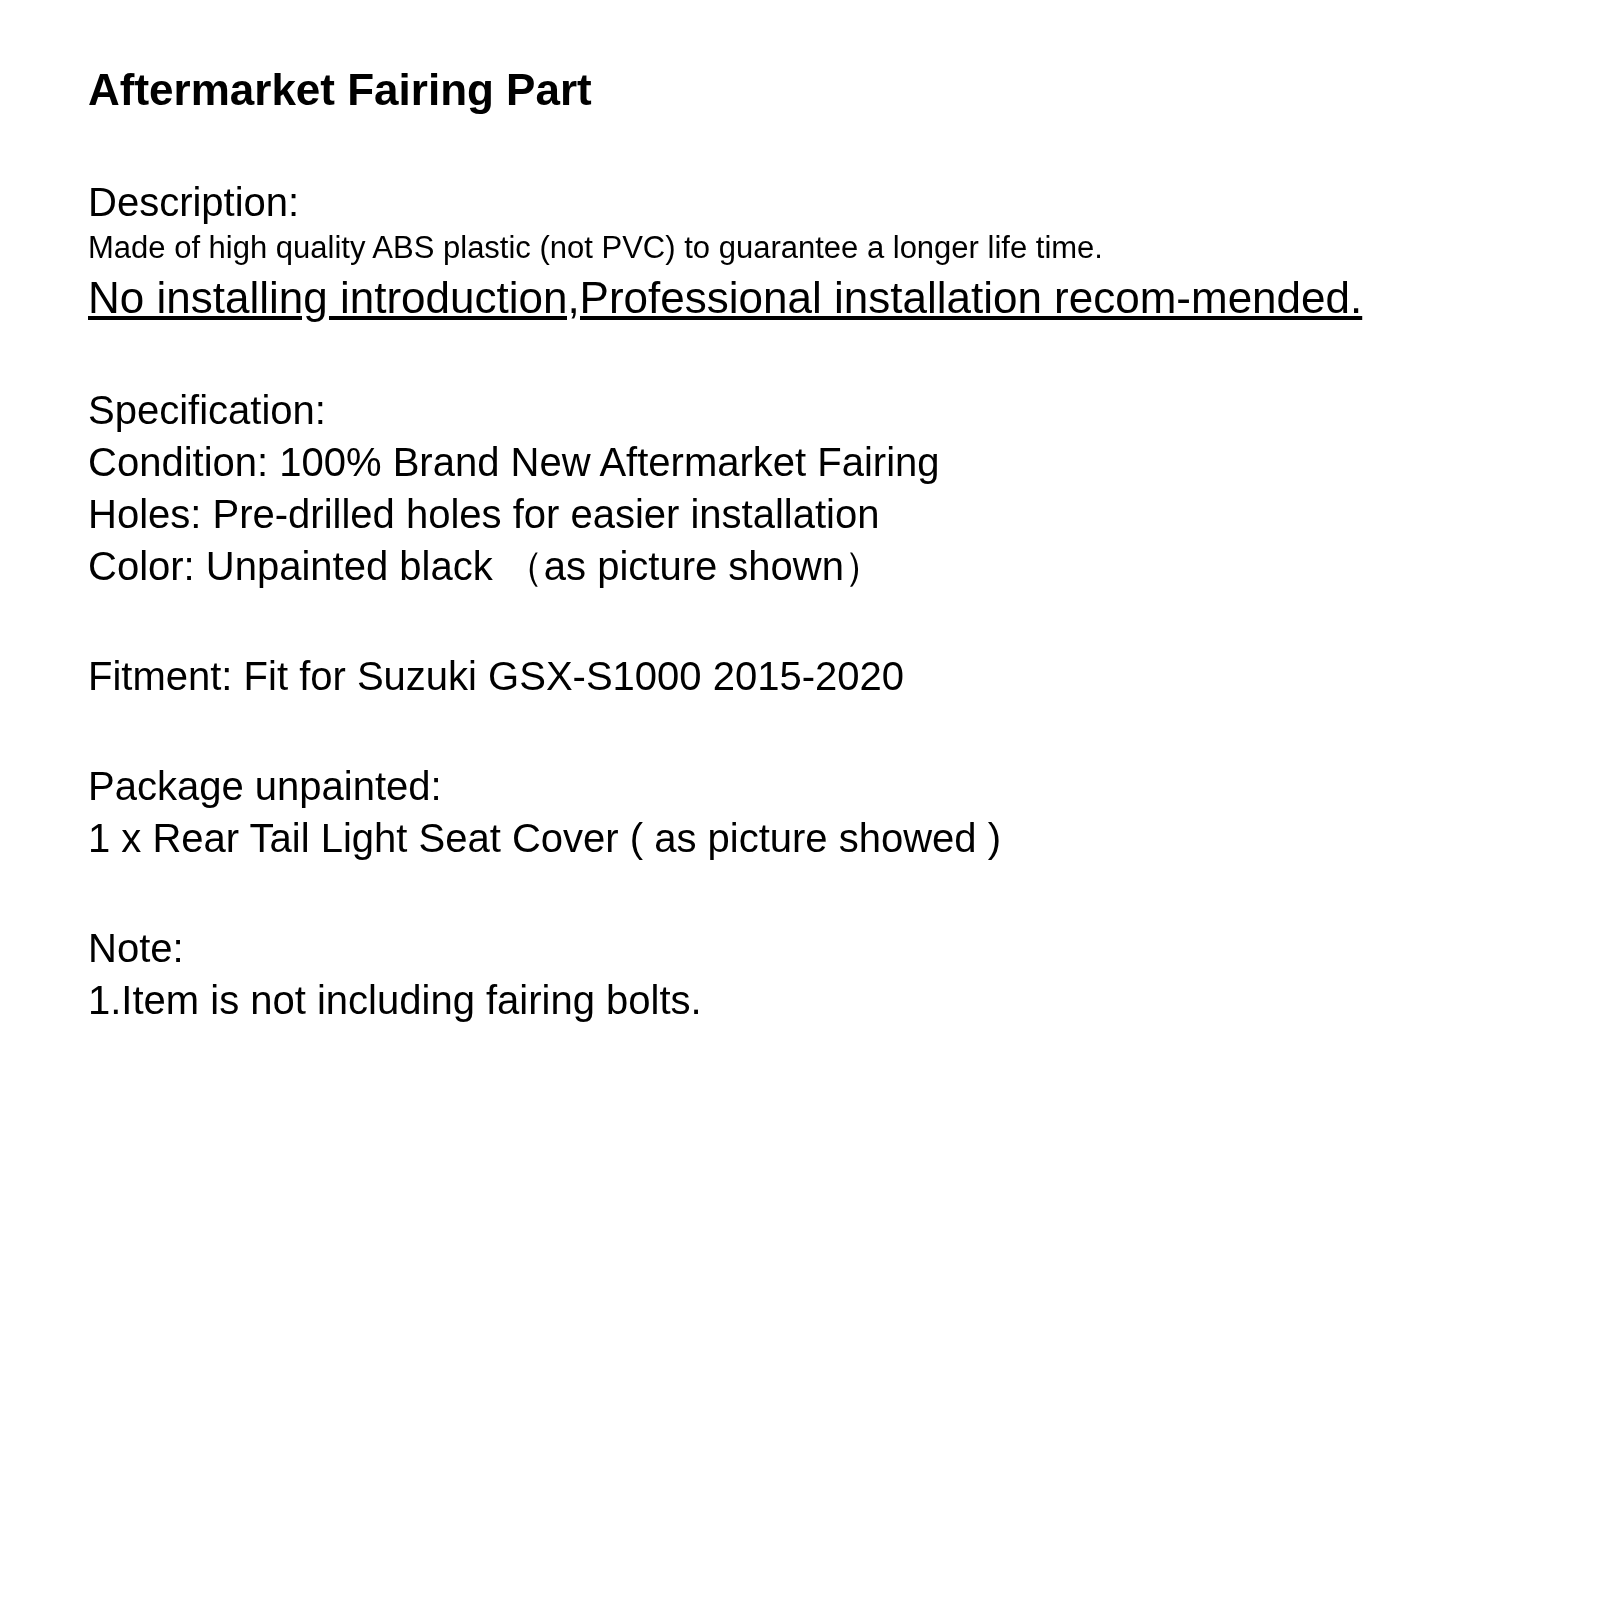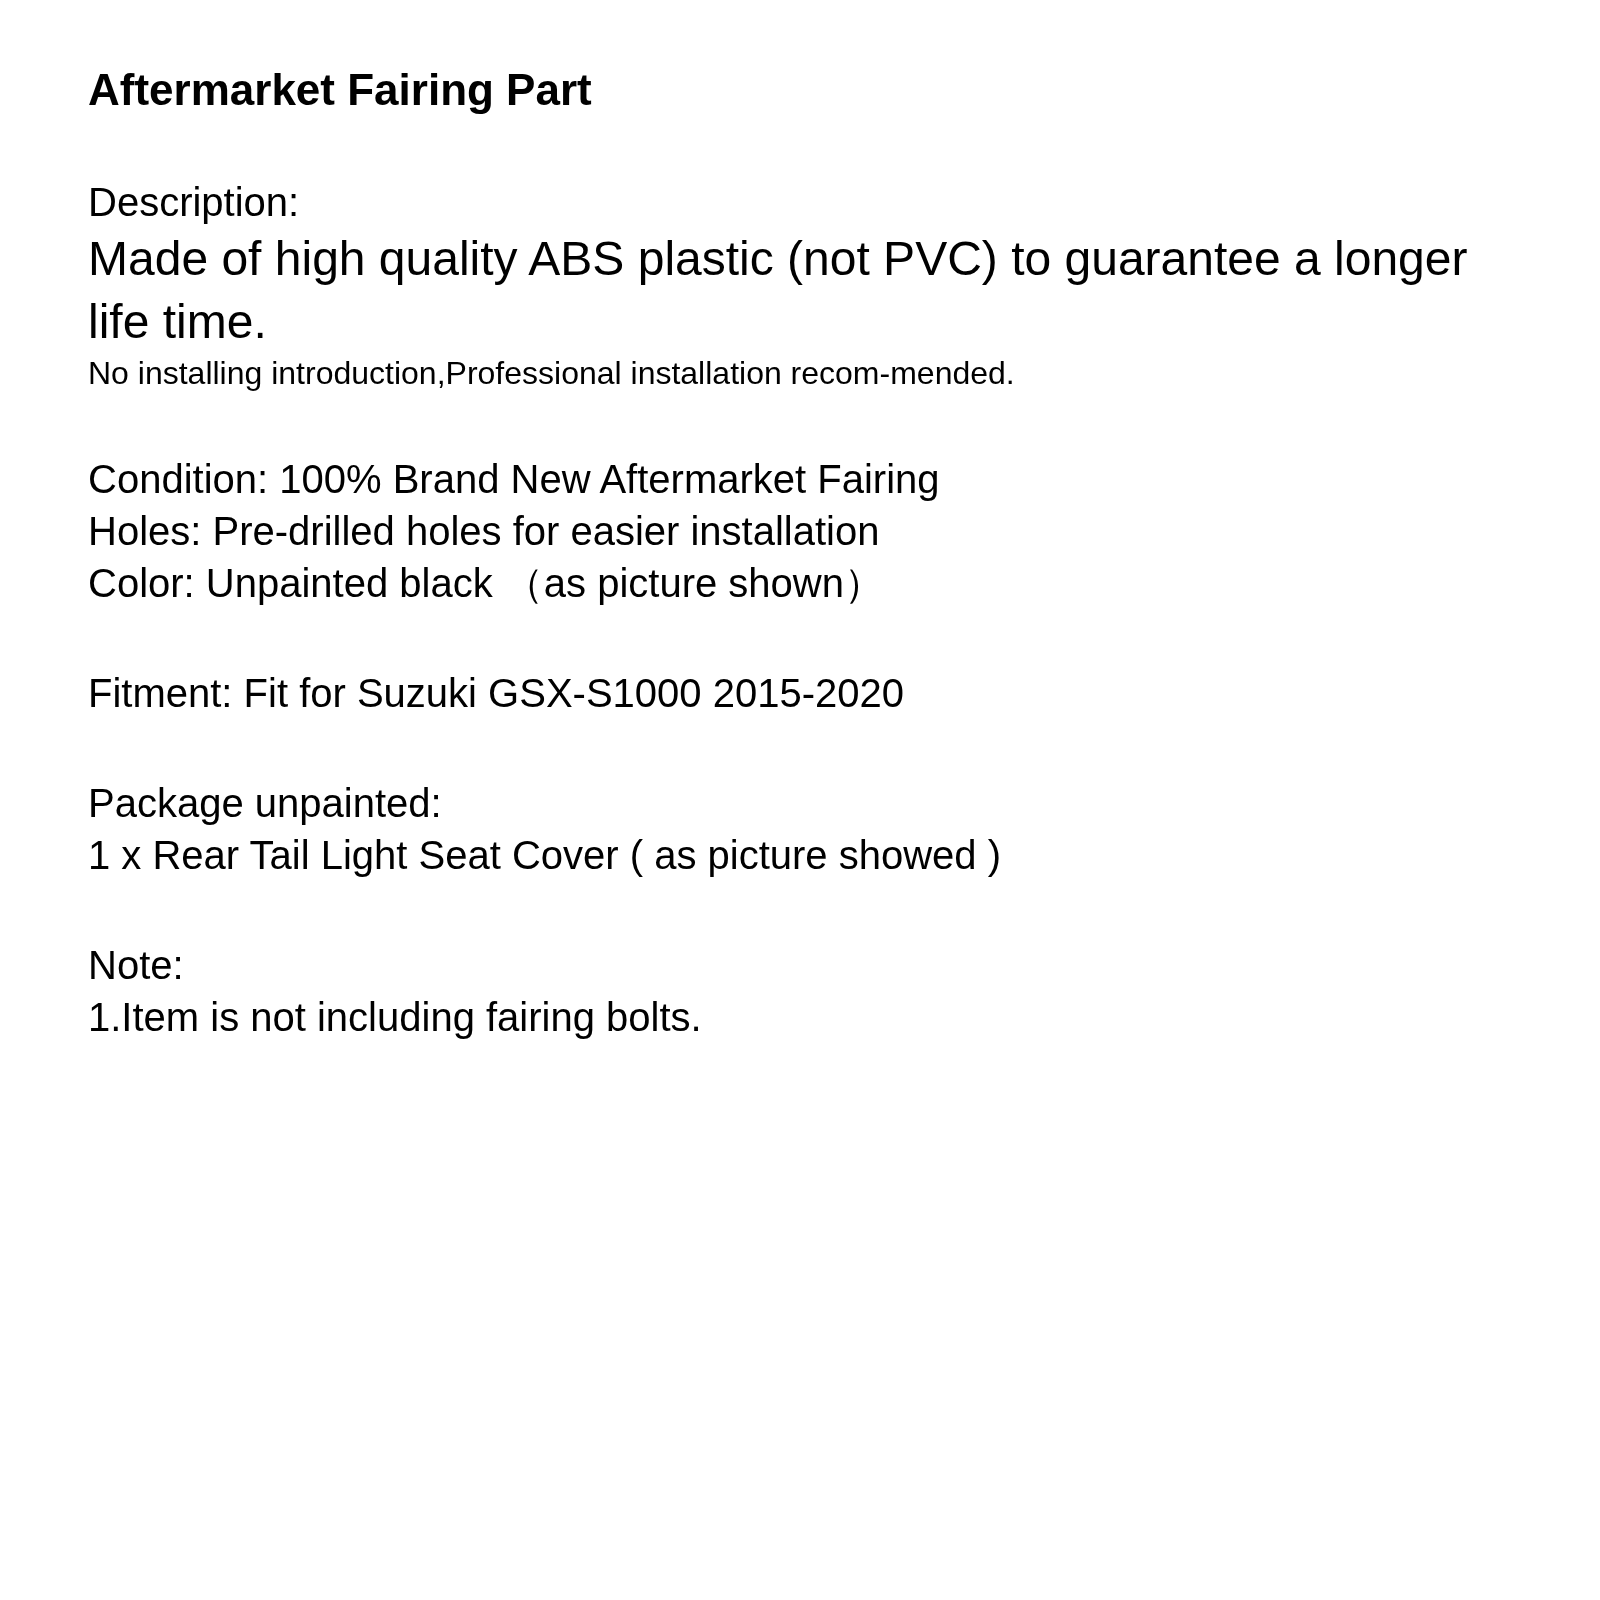--- a/index.html
+++ b/index.html
@@ -33,53 +33,55 @@
     font-size: 40px;
     line-height: 1.30;
     margin: 0;
     white-space: pre-wrap;
   }
   .spacer {
     height: 58px;
   }
   
   .wrap {
-    font-size: 48px;
+    font-size: 31px;
     line-height: 1.30;
     margin: 0;
     max-width: 1445px;
   }
   .wrap-narrow {
     max-width: 1400px;
   }
   .hyphen-block {
-    font-size: 32px;
+    font-size: 44px;
     line-height: 1.30;
     margin: 0;
     max-width: 1420px;
+    text-decoration: underline;
   }
 </style>
 </head>
 <body>
 
 <div class="page">
 
   <h1 class="title">Aftermarket Fairing Part</h1>
 
   <div class="spacer"></div>
 
   <div class="block">
     <p class="line">Description:</p>
     <p class="wrap">Made of high quality ABS plastic (not PVC) to guarantee a longer life time.</p>
     <p class="hyphen-block">No installing introduction,Professional installation recom-mended.</p>
   </div>
 
   <div class="spacer"></div>
 
   <div class="block">
+    <p class="line">Specification:</p>
     <p class="line">Condition: 100% Brand New Aftermarket Fairing</p>
     <p class="line">Holes: Pre-drilled holes for easier installation</p>
     <p class="line">Color: Unpainted black （as picture shown）</p>
   </div>
 
   <div class="spacer"></div>
 
   <div class="block">
     <p class="line">Fitment: Fit for Suzuki GSX-S1000 2015-2020</p>
   </div>

